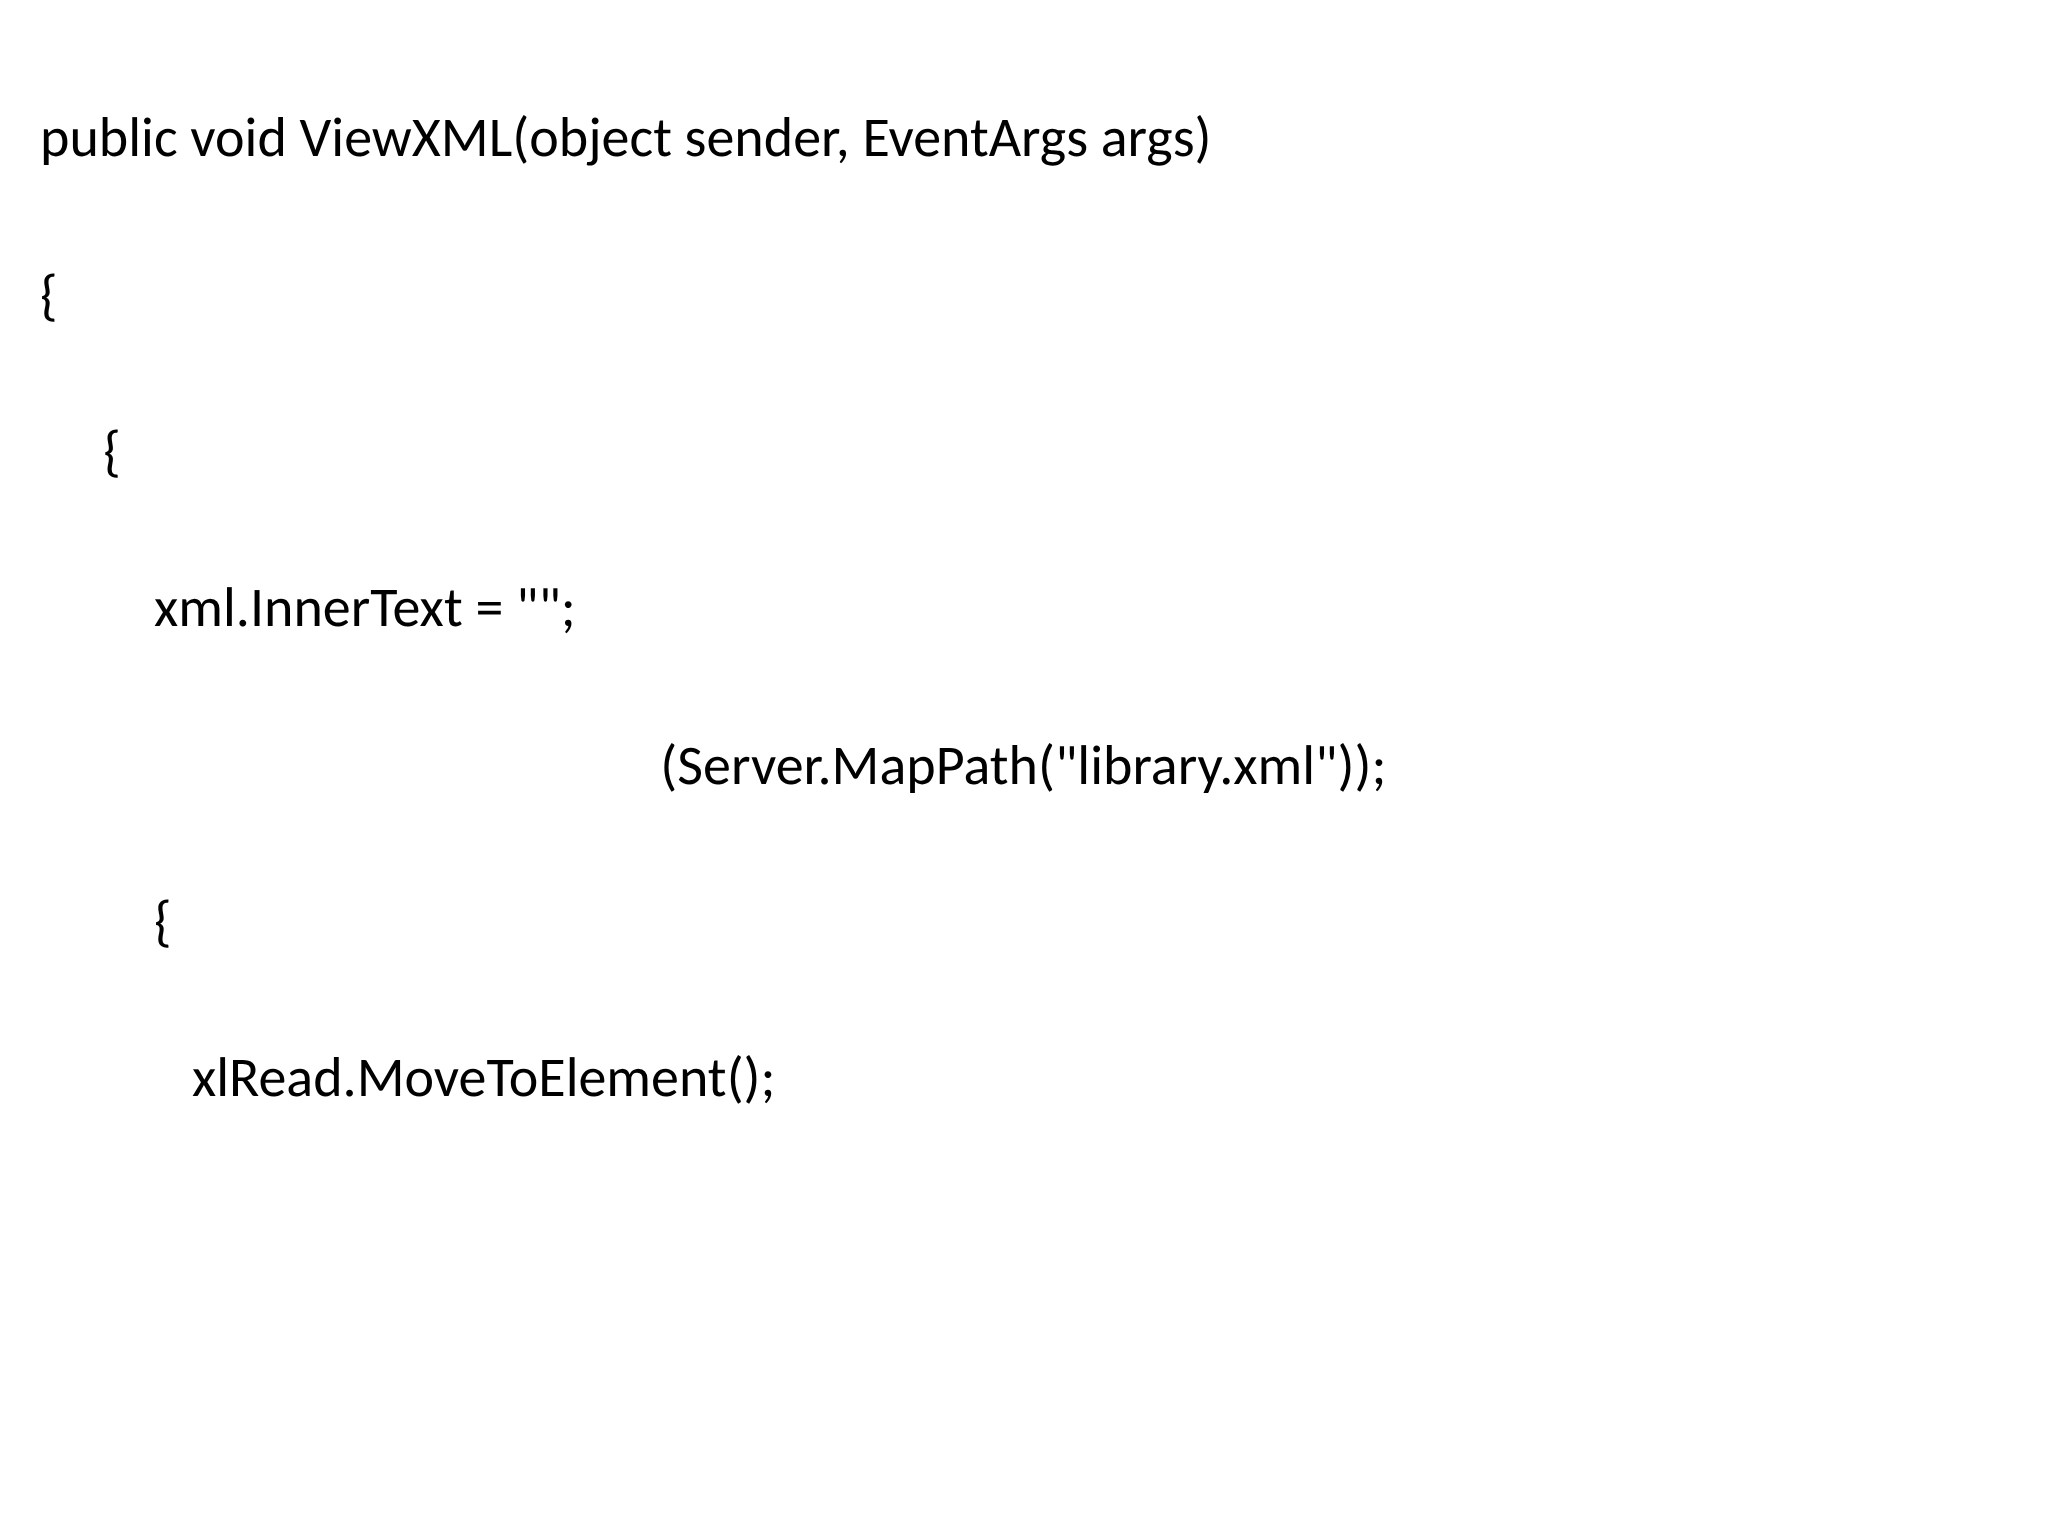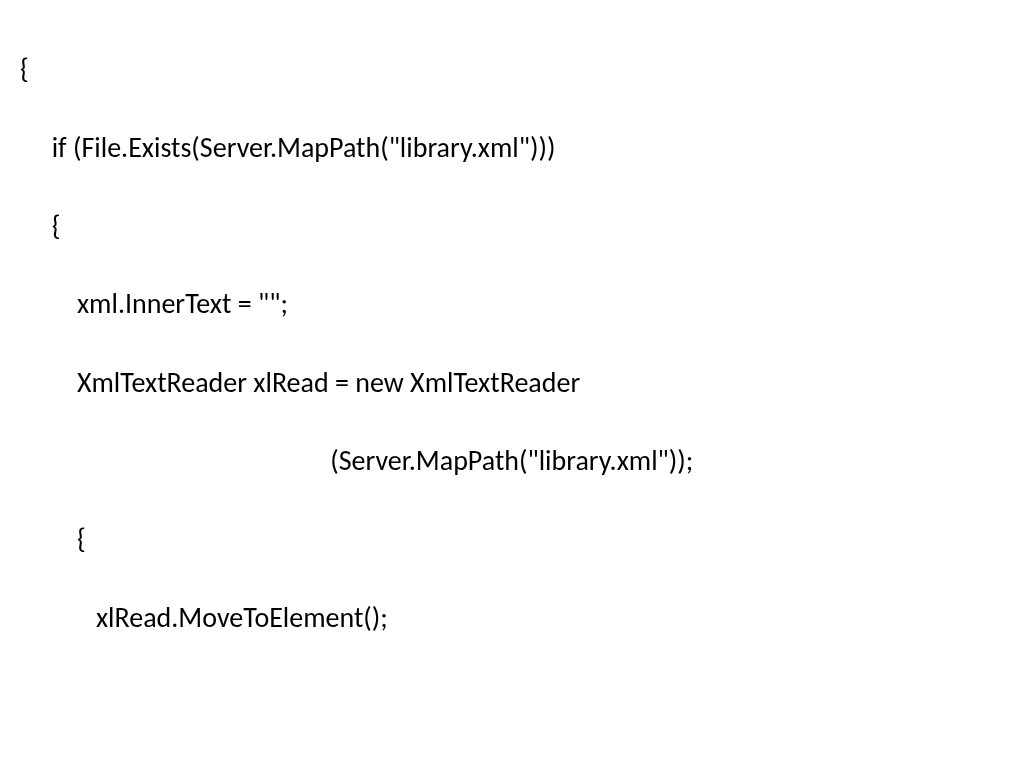--- a/index.html
+++ b/index.html
@@ -18,25 +18,24 @@
       white-space: pre;
     }
     .line {
       display: block;
     }
   </style>
 </head>
 <body>
 
 <div class="code-block">
+<span class="line">public void ViewXML(object sender, EventArgs args)</span>
 <span class="line">{</span>
-<span class="line">     if (File.Exists(Server.MapPath("library.xml")))</span>
 <span class="line">     {</span>
 <span class="line">         xml.InnerText = "";</span>
-<span class="line">         XmlTextReader xlRead = new XmlTextReader</span>
 <span class="line">                                                 (Server.MapPath("library.xml"));</span>
 <span class="line">         {</span>
 <span class="line">            xlRead.MoveToElement();</span>
 
 
 
 
 
 
 

